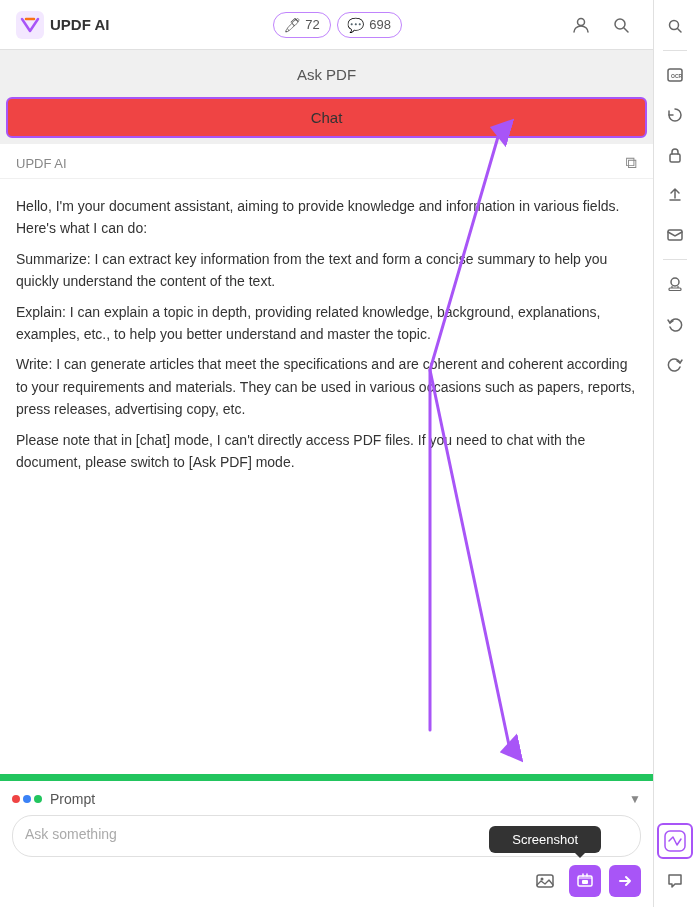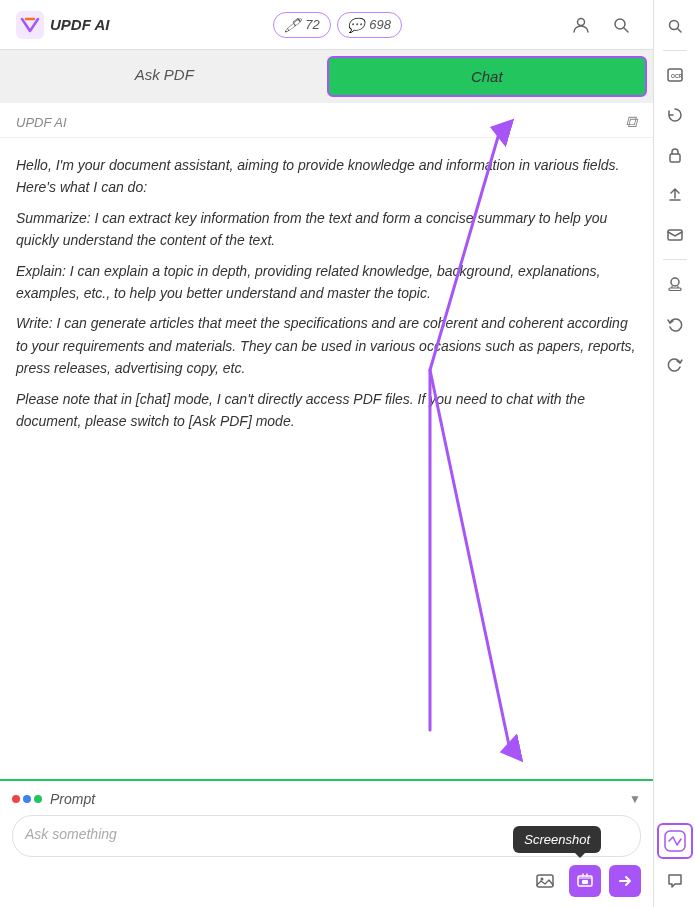--- a/index.html
+++ b/index.html
@@ -48,21 +48,20 @@
       background: #e0e0e0;
       margin: 2px 0;
     }
 
     
     .main-content {
       flex: 1;
       display: flex;
       flex-direction: column;
       margin-right: 42px;
-      font-style: italic;
     }
 
     
     .header {
       display: flex;
       align-items: center;
       justify-content: space-between;
       padding: 8px 16px;
       background: #fff;
       border-bottom: 1px solid #e0e0e0;
@@ -113,32 +112,33 @@
       color: #666;
       font-size: 18px;
     }
 
     
     .tabs {
       display: flex;
       background: #f0f0f0;
       padding: 6px;
       gap: 4px;
+      flex-direction: column;
     }
     .tab {
       flex: 1;
       padding: 10px;
       text-align: center;
       font-size: 15px;
       cursor: pointer;
       border-radius: 6px;
       color: #555;
     }
     .tab.active {
-      background: #22c55e;
+      background: #ef4444;
       border: 2px solid #a855f7;
       color: #333;
       font-weight: 500;
     }
 
     
     .chat-container {
       flex: 1;
       background: #fff;
       overflow: hidden;
@@ -168,21 +168,21 @@
       font-size: 14px;
       line-height: 1.6;
       color: #333;
     }
     .chat-messages p {
       margin-bottom: 8px;
     }
 
     
     .input-area {
-      border-top: 2px solid #22c55e;
+      border-top: 7px solid #22c55e;
       padding: 10px 12px;
       background: #fff;
     }
     .prompt-row {
       display: flex;
       align-items: center;
       justify-content: space-between;
       margin-bottom: 8px;
     }
     .prompt-left {
@@ -255,21 +255,21 @@
       font-size: 16px;
     }
 
     
     .screenshot-tooltip {
       position: absolute;
       bottom: 44px;
       right: 40px;
       background: #333;
       color: #fff;
-      padding: 6px 11px;
+      padding: 6px 23px;
       border-radius: 6px;
       font-size: 13px;
       white-space: nowrap;
     }
     .screenshot-tooltip::after {
       content: '';
       position: absolute;
       top: 100%;
       right: 16px;
       border: 5px solid transparent;

